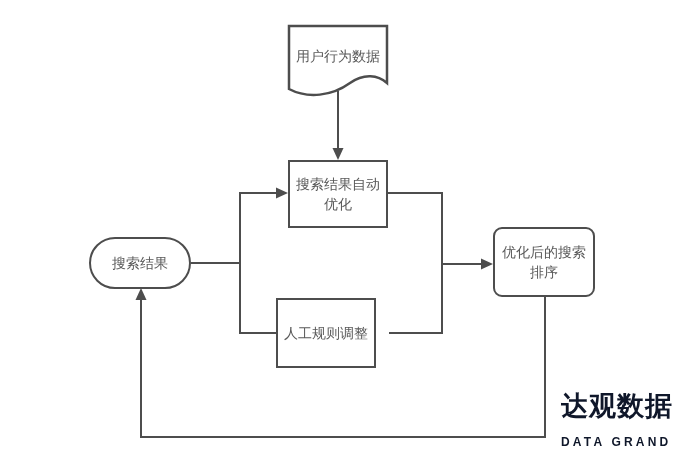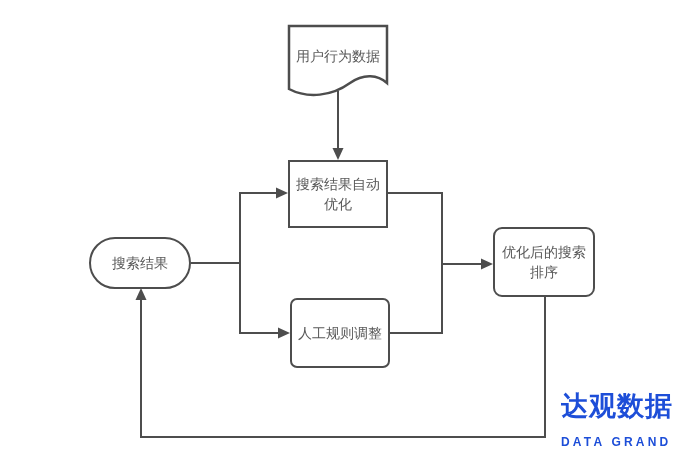--- a/index.html
+++ b/index.html
@@ -17,24 +17,24 @@
     display:flex; align-items:center; justify-content:center;
     text-align:center; color:#595959; font-size:14px; line-height:20px;
     background:#ffffff; border:2px solid #4d4d4d; padding:0 5px;
   }
   .node.plain { border:none; background:transparent; }
   .node.stadium { border-radius:26px; }
 
   .n-doc   { left:290px; top:30px;  width:96px;  height:52px; }
   .n-auto  { left:288px; top:160px; width:100px; height:68px; }
   .n-search{ left:89px;  top:237px; width:102px; height:52px; }
-  .n-manual{ left:290px; top:298px; width:100px; height:70px;border-radius:7px; }
+  .n-manual{ left:276px; top:298px; width:100px; height:70px; }
   .n-rank  { left:493px; top:227px; width:102px; height:70px;border-radius:9px; }
 
-  .logo { position:absolute; left:561px; top:391px; color:#1d4ed8; }
+  .logo { position:absolute; left:561px; top:391px; color:#0f172a; }
   .logo-cn { font-size:27px; font-weight:bold; letter-spacing:1px; line-height:30px; }
   .logo-en { font-size:12px; font-weight:bold; letter-spacing:3.2px; margin-top:14px; white-space:nowrap; }
 </style>
 </head>
 <body>
 
 <div class="canvas">
 
   <svg class="wires" viewBox="0 0 685 466">
 

